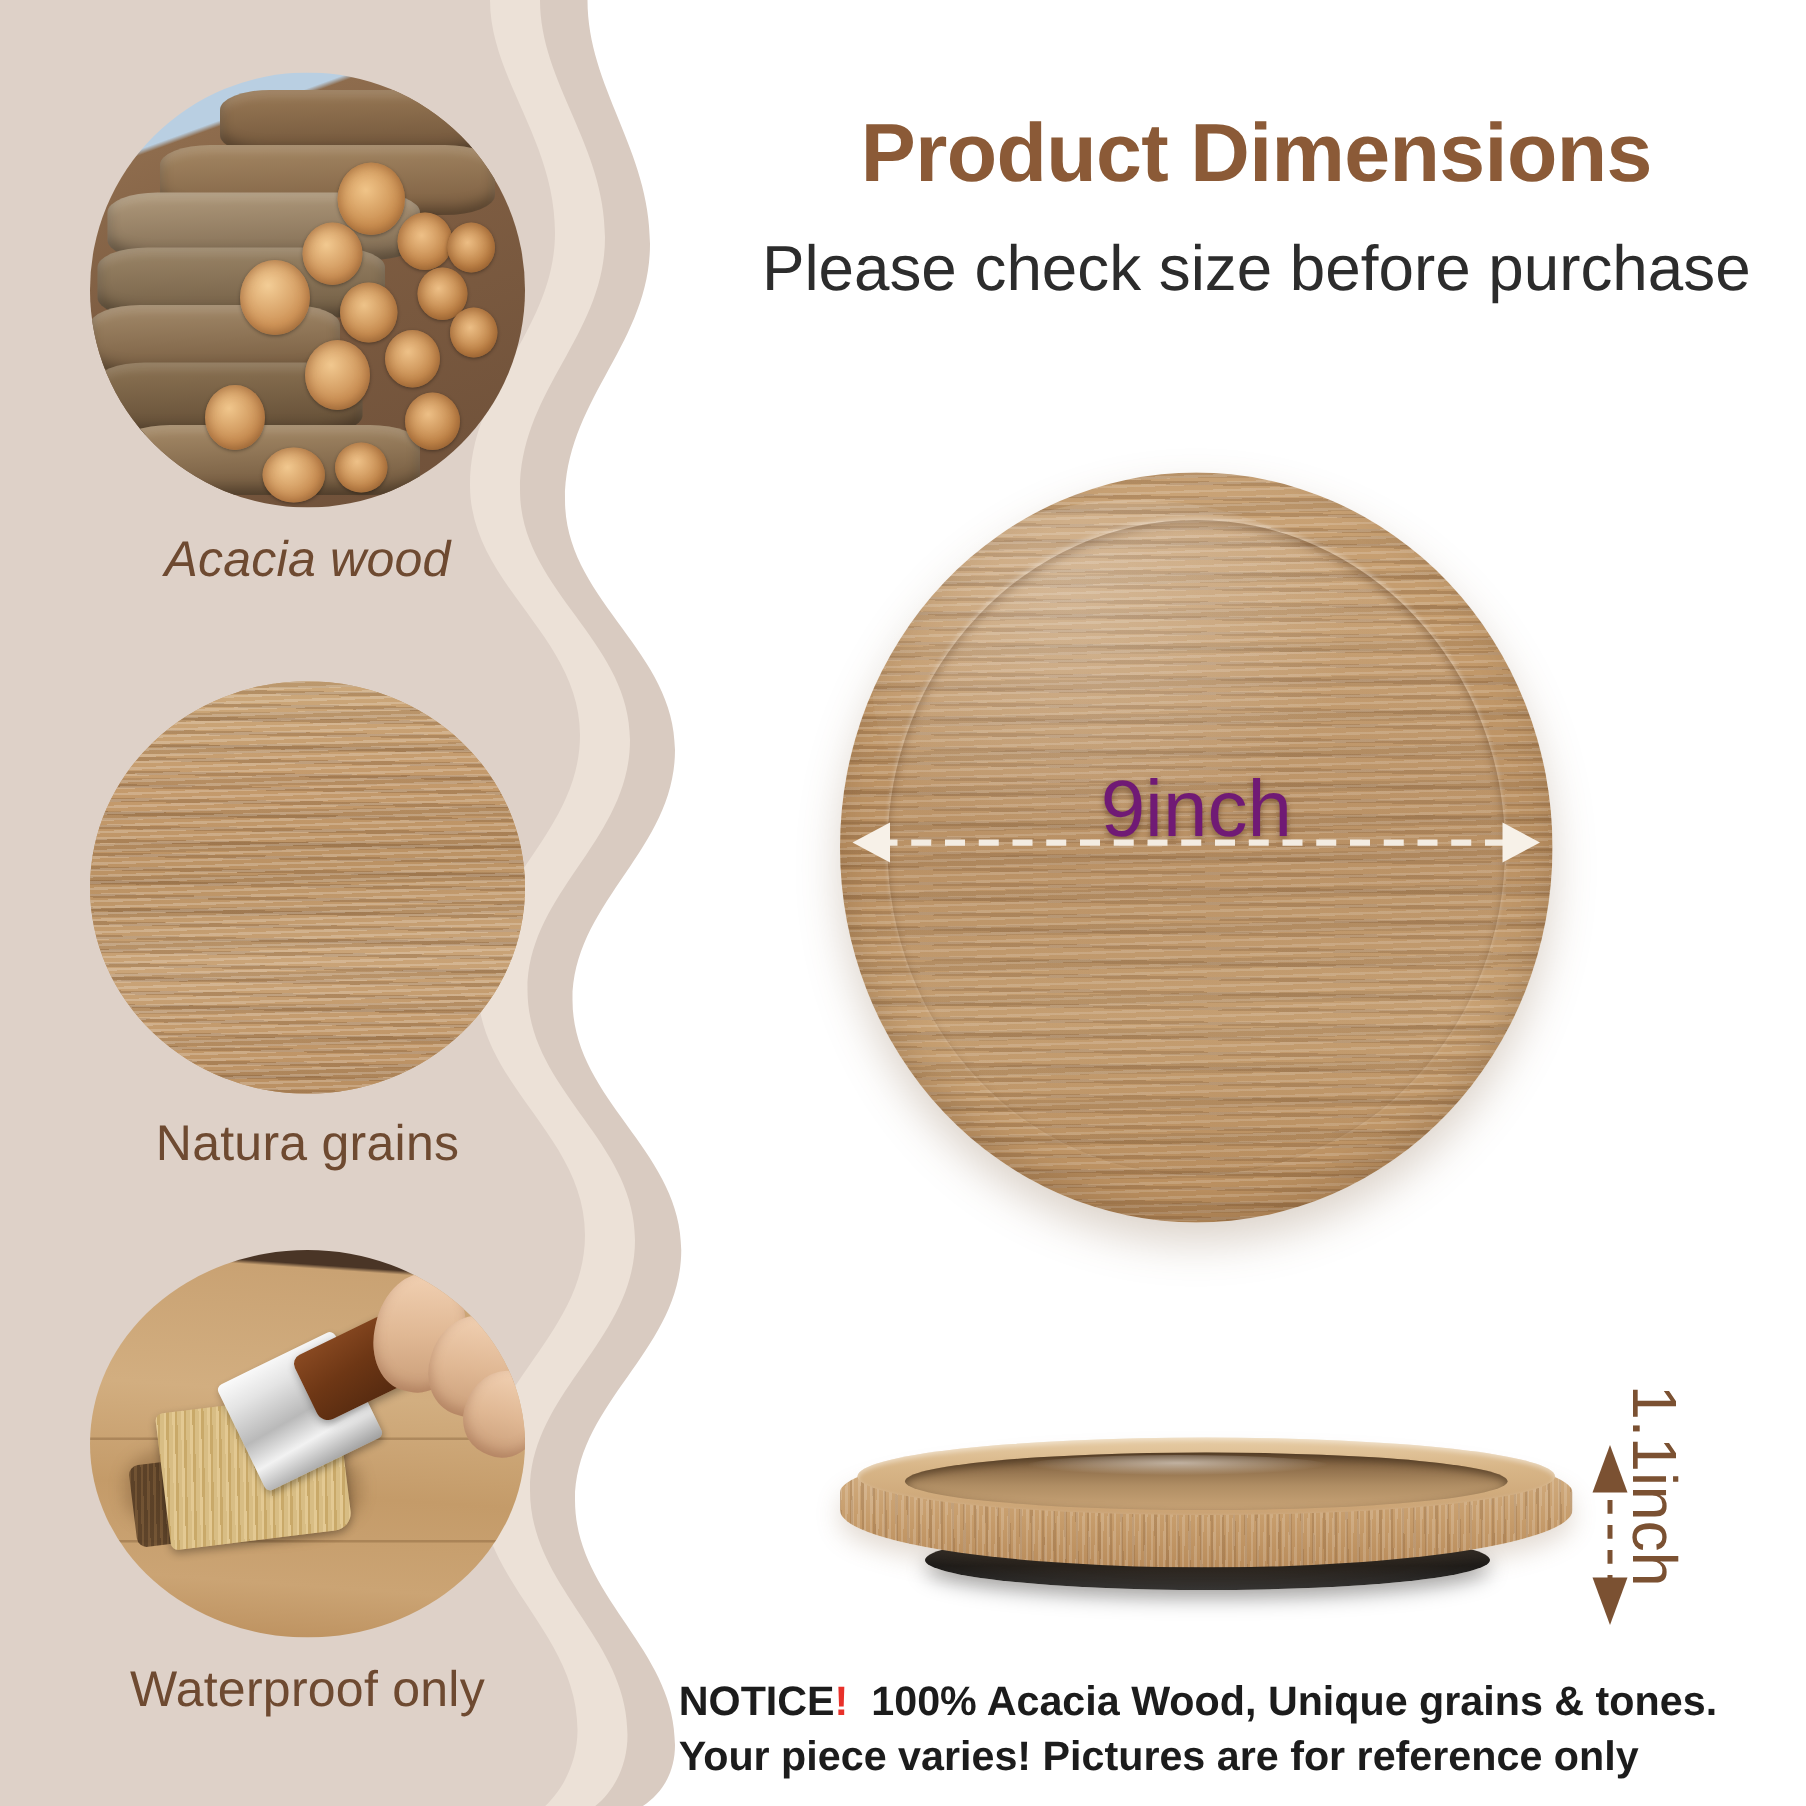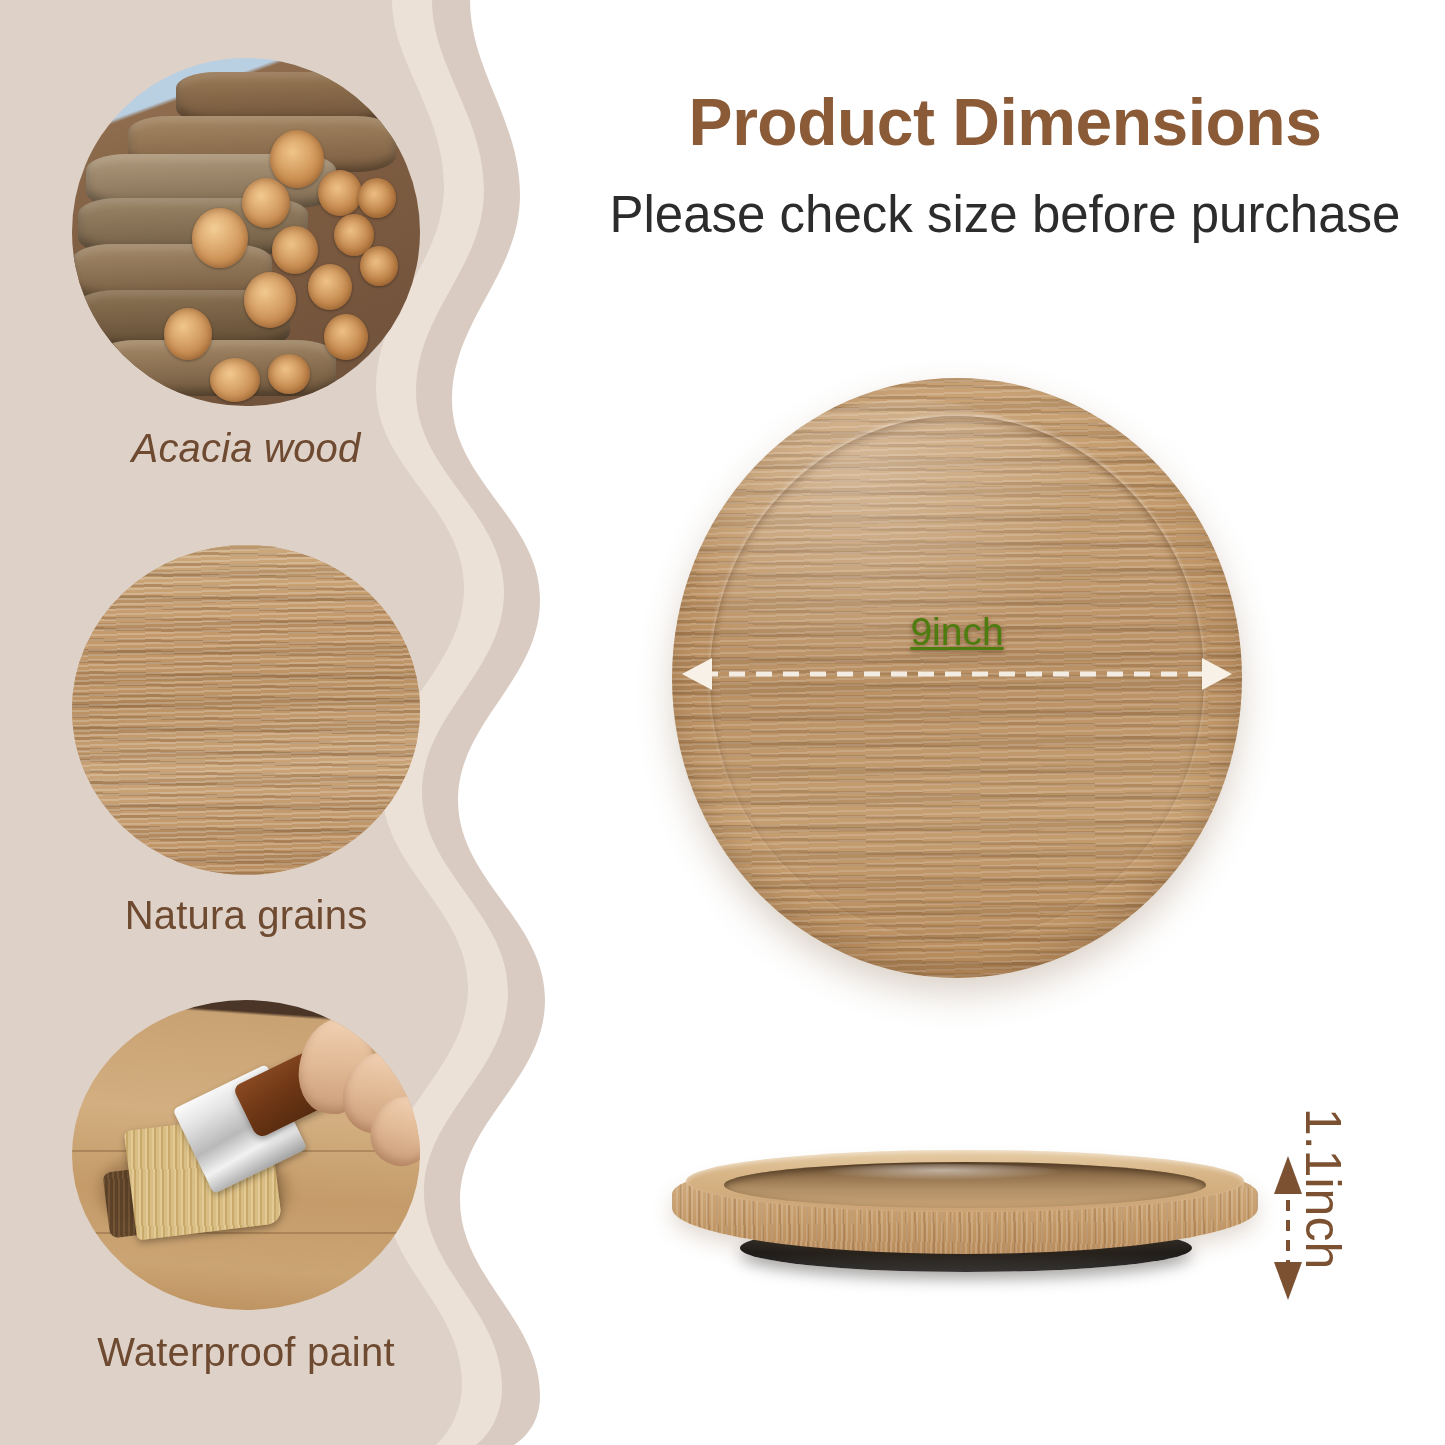--- a/index.html
+++ b/index.html
@@ -105,25 +105,24 @@
     box-shadow:inset 0 4px 7px rgba(90,58,30,.40), 0 -2px 4px rgba(255,255,255,.35);
     background:linear-gradient(178deg,rgba(255,255,255,.07),rgba(120,80,45,.07));
   }
   #tray-top .sheen{
     position:absolute;left:26px;top:22px;width:420px;height:300px;border-radius:50%;
     background:radial-gradient(ellipse at 38% 26%, rgba(255,255,255,.22) 0%, rgba(255,255,255,0) 62%);
   }
 
   .dim-h-label{
     position:absolute;
-    color:#4d7c0f;
-    font-size:39px;font-weight:400;
+    color:#701a75;
+    font-size:64px;font-weight:400;
     text-shadow:0 2px 5px rgba(80,50,25,.55);
     white-space:nowrap;
-    text-decoration:underline;
   }
 
   
   #tray-side{position:absolute;left:672px;top:1148px;width:586px;height:130px;}
   #tray-side .base-shadow{
     position:absolute;left:68px;top:76px;width:452px;height:48px;border-radius:50%;
     background:linear-gradient(180deg,#2a2a2a 0%,#161616 60%,#333 100%);
     box-shadow:0 7px 16px rgba(0,0,0,.34);
   }
   #tray-side .body{
@@ -250,21 +249,21 @@
         <div class="wet" style="left:28px;top:152px;width:188px;height:78px;"></div>
         <div class="bristle-dark" style="left:34px;top:166px;width:110px;height:66px;transform:rotate(-7deg);"></div>
         <div class="bristles" style="left:58px;top:122px;width:146px;height:110px;transform:rotate(-7deg);"></div>
         <div class="ferrule" style="left:116px;top:82px;width:104px;height:94px;transform:rotate(-26deg);"></div>
         <div class="handle" style="left:168px;top:62px;width:102px;height:58px;transform:rotate(-26deg);"></div>
         <div class="finger" style="left:228px;top:18px;width:72px;height:96px;transform:rotate(12deg);"></div>
         <div class="finger" style="left:272px;top:52px;width:70px;height:82px;transform:rotate(18deg);"></div>
         <div class="finger" style="left:300px;top:96px;width:62px;height:70px;transform:rotate(24deg);"></div>
       </div>
     </div>
-    <div class="feature-label" style="top:330px;">Waterproof paint</div>
+    <div class="feature-label" style="top:330px;">Waterproof only</div>
   </div>
 
   <div id="headline">Product Dimensions</div>
   <div id="subhead">Please check size before purchase</div>
 
   <div id="tray-top">
     <div class="disc"></div>
     <div class="inner"></div>
     <div class="sheen"></div>
 
@@ -286,14 +285,20 @@
   </div>
 
   <svg width="60" height="180" viewBox="0 0 60 180" style="position:absolute;left:1258px;top:1150px;">
     <line x1="30" y1="30" x2="30" y2="122" stroke="#7b5132" stroke-width="4" stroke-dasharray="11 9"></line>
     <polygon points="30,6 16,44 44,44" fill="#7b5132"></polygon>
     <polygon points="30,150 16,112 44,112" fill="#7b5132"></polygon>
   </svg>
 
   <div class="dim-v-label" style="left:1352px;top:1108px;">1.1inch</div>
 
+  <div id="notice">
+    <div>
+      <span>NOTICE</span><span class="bang">!</span>&nbsp;&nbsp;<span>100% Acacia Wood, Unique grains &amp; tones.</span>
+    </div>
+    <div>Your piece varies! Pictures are for reference only</div>
+  </div>
 
 </div>
 
 </body></html>

